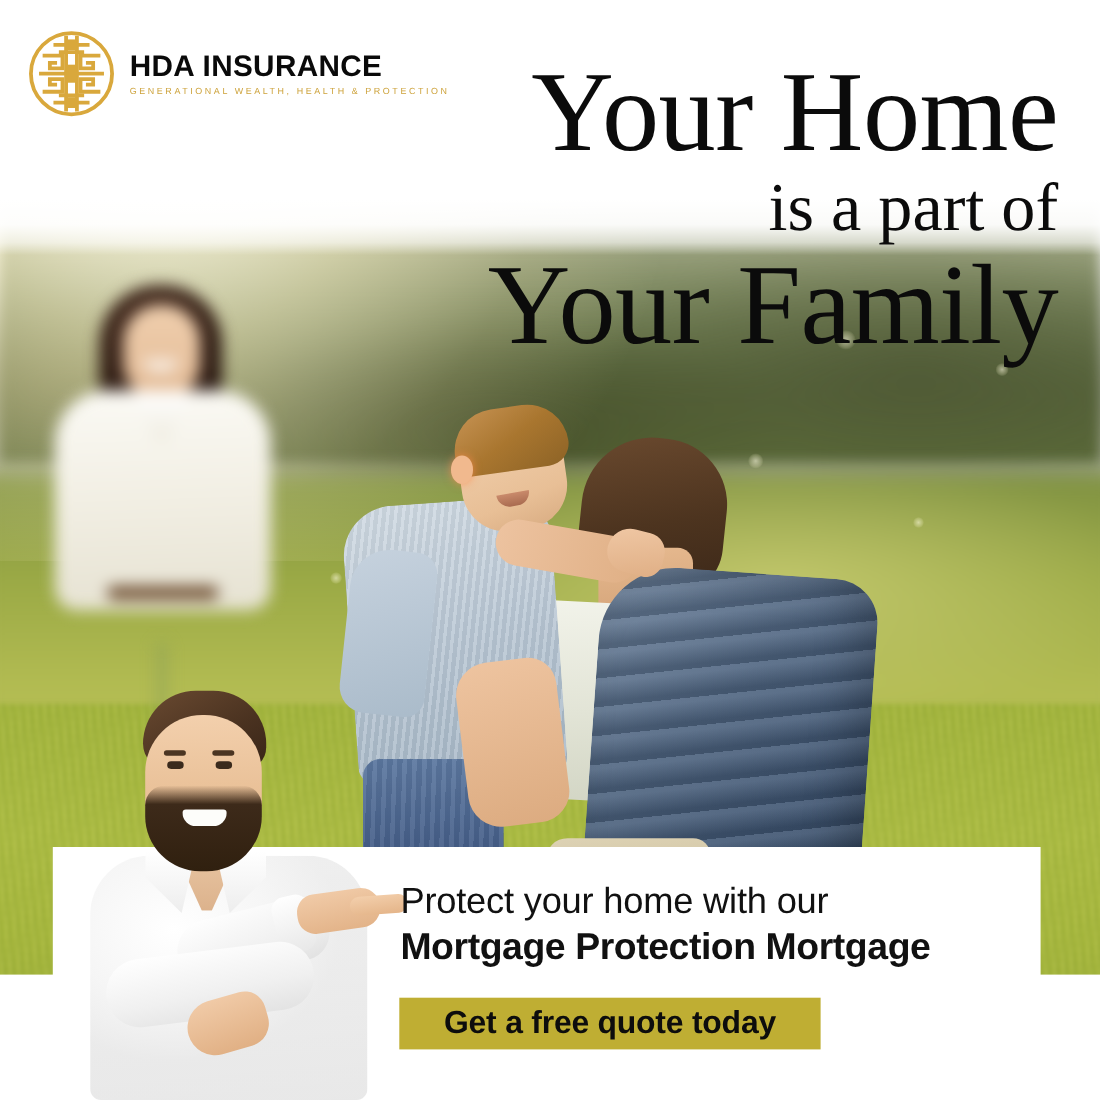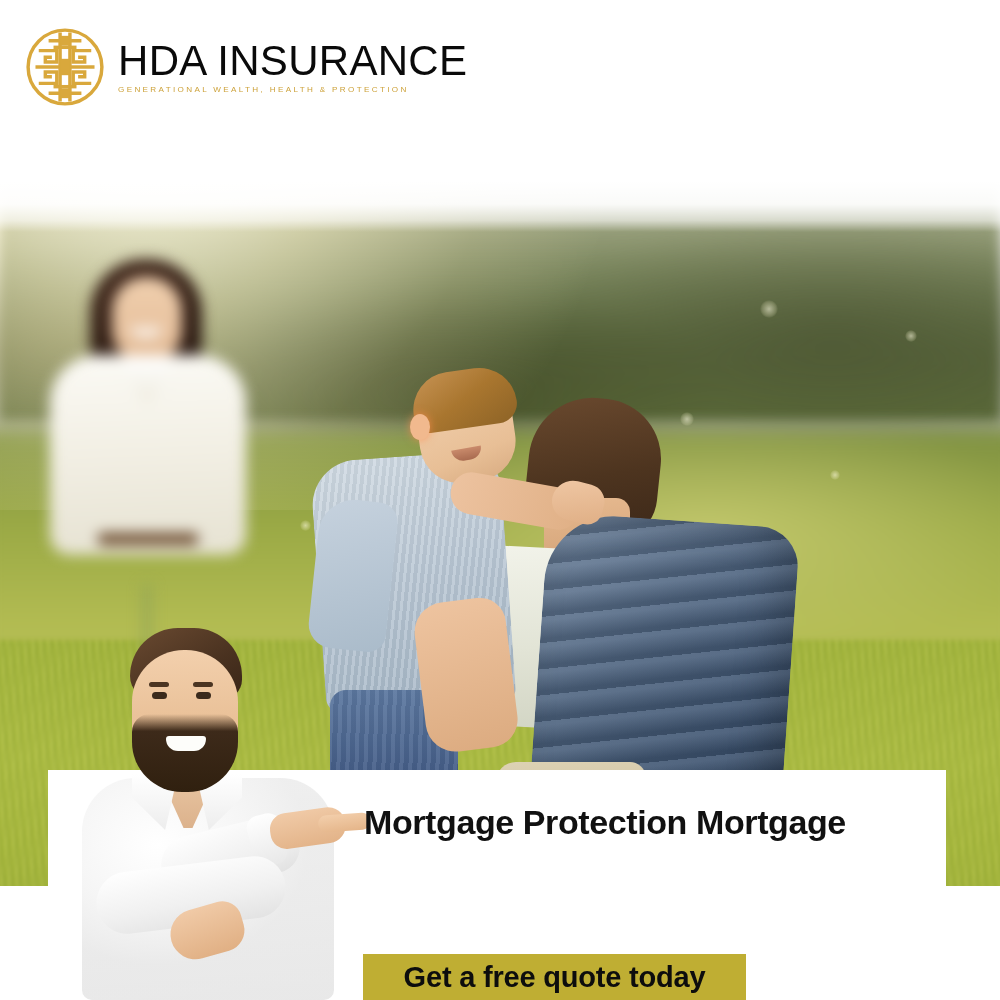--- a/index.html
+++ b/index.html
@@ -251,22 +251,22 @@
     position: absolute;
     left: 24px; top: 26px;
     display: flex;
     align-items: center;
     gap: 12px;
   }
   .logo-mark { width: 82px; height: 82px; display: block; }
   .logo-text-wrap { display: flex; flex-direction: column; }
   .logo-word {
     font-family: "Liberation Sans", sans-serif;
-    font-weight: normal;
-    font-size: 42px;
+    font-weight: bold;
+    font-size: 27px;
     letter-spacing: 0.3px;
     color: #0a0a0a;
     line-height: 1.02;
     white-space: nowrap;
   }
   .logo-tag {
     font-family: "Liberation Sans", sans-serif;
     font-size: 8.1px;
     font-weight: normal;
     letter-spacing: 2.35px;
@@ -324,21 +324,21 @@
   }
   .cap-2 {
     font-size: 34px;
     line-height: 1.18;
     font-weight: bold;
     letter-spacing: -0.4px;
     margin-top: 2px;
   }
   .cta-button {
     position: absolute;
-    left: 363px; top: 954px;
+    left: 363px; top: 907px;
     width: 383px; height: 47px;
     background: #bfae33;
     display: flex;
     align-items: center;
     justify-content: center;
     cursor: pointer;
   }
   .cta-label {
     font-family: "Liberation Sans", sans-serif;
     font-weight: bold;
@@ -515,20 +515,25 @@
         <rect x="44" y="76" width="12" height="12"></rect>
         <rect x="44" y="40" width="12" height="20"></rect>
       </g>
     </svg>
     <div class="logo-text-wrap">
       <div class="logo-word">HDA INSURANCE</div>
       <div class="logo-tag">GENERATIONAL WEALTH, HEALTH &amp; PROTECTION</div>
     </div>
   </div>
 
+  <div class="headline">
+    <div class="hl-1">Your Home</div>
+    <div class="hl-2">is a part of</div>
+    <div class="hl-3">Your Family</div>
+  </div>
 
   <div class="panel-top"></div>
   <div class="panel-bottom"></div>
 
   <div class="agent">
     <div class="ag-shirt"></div>
     <div class="ag-collar-v"></div>
     <div class="ag-collar-l"></div>
     <div class="ag-collar-r"></div>
     <div class="ag-hair"></div>
@@ -544,20 +549,21 @@
     <div class="ag-btn3"></div>
     <div class="ag-arm-point"></div>
     <div class="ag-cuff"></div>
     <div class="ag-hand-point"></div>
     <div class="ag-finger"></div>
     <div class="ag-arm-lower"></div>
     <div class="ag-hand-rest"></div>
   </div>
 
   <div class="caption">
+    <div class="cap-1">Protect your home with our</div>
     <div class="cap-2">Mortgage Protection Mortgage</div>
   </div>
 
   <div class="cta-button">
     <span class="cta-label">Get a free quote today</span>
   </div>
 
 </div>
 
 </body></html>

